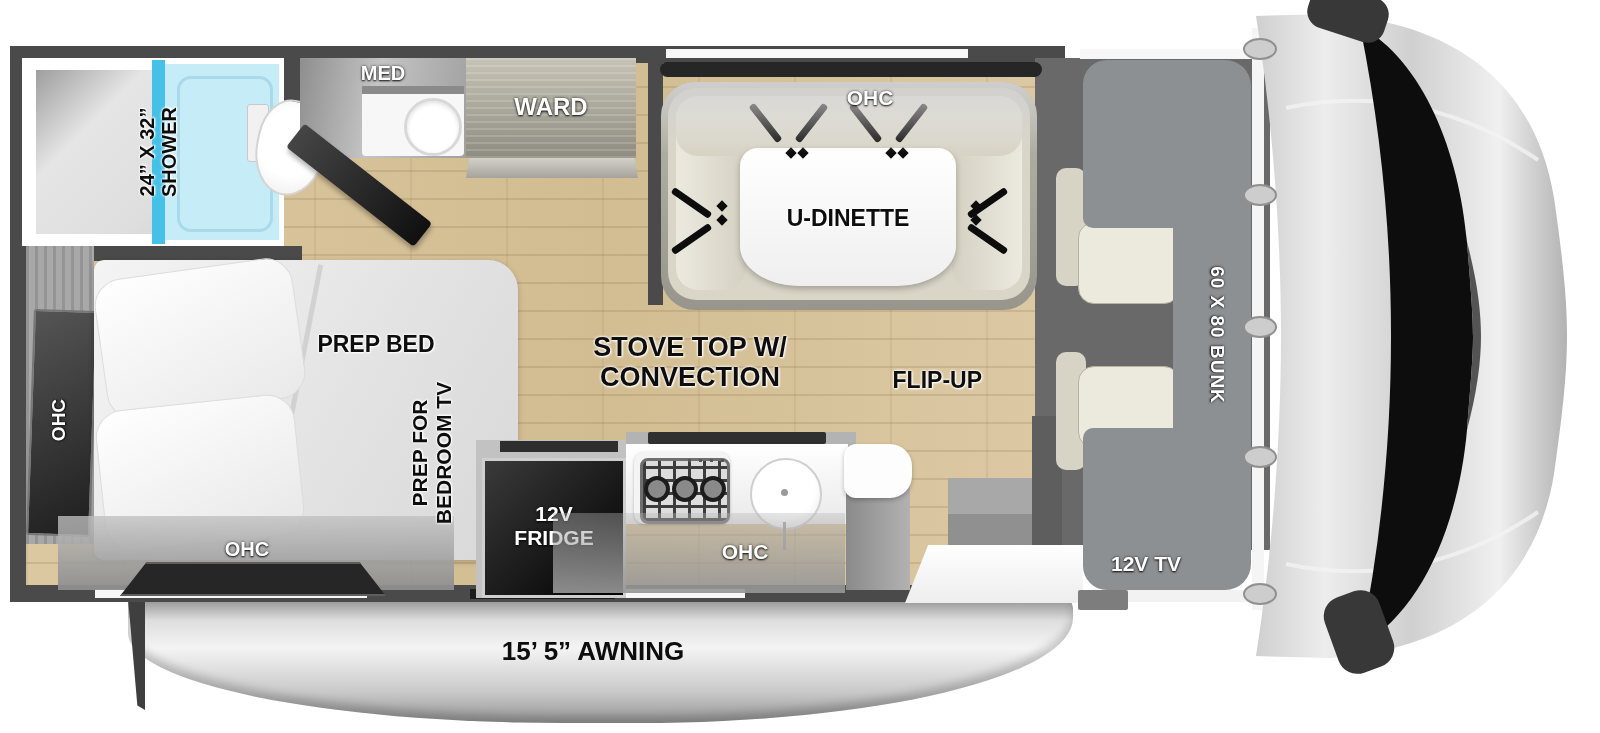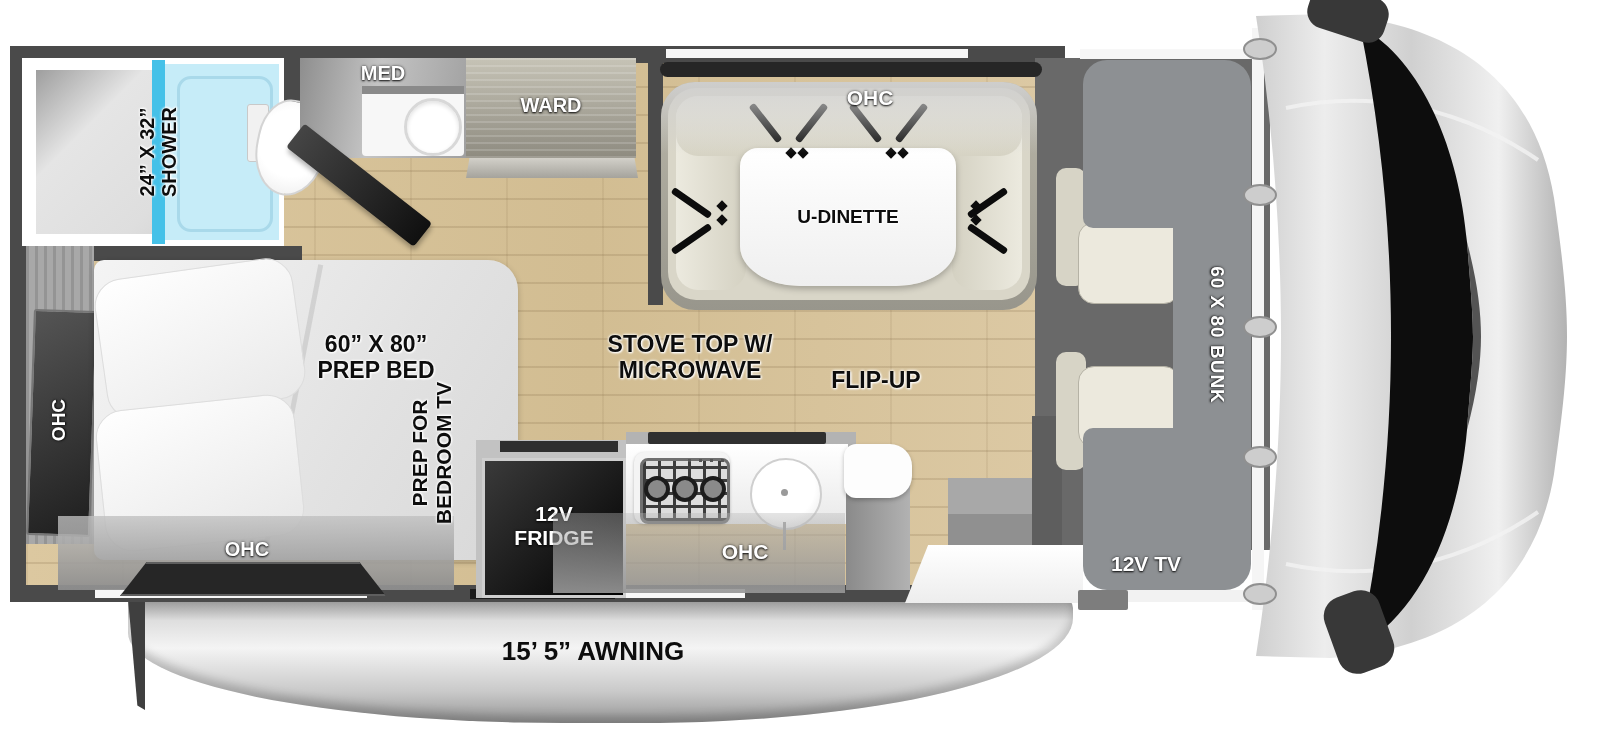--- a/index.html
+++ b/index.html
@@ -95,21 +95,21 @@
   <div class="abs" style="left:404px;top:98px;width:52px;height:52px;border-radius:50%;background:#fff;border:3px solid #d8d8d8;
               box-shadow:inset 0 2px 4px rgba(0,0,0,.12);"></div>
   <div class="abs ctr lblW" style="left:338px;top:62px;width:90px;font-size:20px;">MED</div>
 
   <div class="abs" style="left:466px;top:58px;width:170px;height:100px;
               background-color:#a9a69a;
               background-image:repeating-linear-gradient(180deg,rgba(255,255,255,.16) 0 2px,transparent 2px 7px),
                                linear-gradient(180deg,#c6c3b6,#8e8b80);"></div>
   <div class="abs" style="left:466px;top:158px;width:172px;height:20px;background:linear-gradient(180deg,#d2d0c9,#a5a39c);
               clip-path:polygon(2% 0,98% 0,100% 100%,0 100%);"></div>
-  <div class="abs ctr lblW" style="left:506px;top:94px;width:90px;font-size:20px;">WARD</div>
+  <div class="abs ctr lblW" style="left:506px;top:94px;width:90px;font-size:24px;">WARD</div>
 
   <div class="abs" style="left:294px;top:124px;width:162px;height:30px;background:linear-gradient(90deg,#454545,#101010);
               border-radius:4px;transform:rotate(38deg);transform-origin:6px 15px;
               box-shadow:3px 3px 5px rgba(0,0,0,.3);"></div>
 
   <div class="abs" style="left:26px;top:246px;width:68px;height:298px;
               background-color:#a8a8a8;
               background-image:repeating-linear-gradient(90deg,rgba(0,0,0,.12) 0 3px,transparent 3px 9px);"></div>
   <div class="abs" style="left:30px;top:310px;width:60px;height:222px;transform:rotate(2deg);
               background:linear-gradient(150deg,#555,#1e1e1e);border:2px solid #777;border-radius:3px;"></div>
@@ -117,21 +117,20 @@
 
   <div class="abs" style="left:94px;top:260px;width:424px;height:300px;border-radius:10px 30px 30px 10px;
               background:linear-gradient(120deg,#f4f4f4,#e2e2e2 60%,#d8d8d8);
               box-shadow:0 2px 6px rgba(0,0,0,.2);"></div>
   <div class="abs" style="left:290px;top:262px;width:5px;height:296px;background:#cccccc;opacity:.8;transform:rotate(11deg);"></div>
   <div class="abs" style="left:100px;top:268px;width:198px;height:140px;border-radius:28px;transform:rotate(-8deg);
               background:linear-gradient(160deg,#ffffff,#e9e9e9);border:1px solid #ddd;"></div>
   <div class="abs" style="left:100px;top:402px;width:198px;height:140px;border-radius:28px;transform:rotate(-6deg);
               background:linear-gradient(160deg,#ffffff,#e7e7e7);border:1px solid #ddd;"></div>
   <div class="abs ctr" style="left:258px;top:332px;width:236px;font-size:23px;">
-    <span class="lblB" style="display:block;">60” X 80”</span>
     <span class="lblB" style="display:block;">PREP BED</span>
   </div>
 
   <div class="abs" style="left:58px;top:516px;width:396px;height:74px;
               background:linear-gradient(180deg,rgba(192,192,192,.78),rgba(142,142,142,.95));"></div>
   <div class="abs" style="left:120px;top:562px;width:262px;height:30px;background:#262626;border:2px solid #5e5e5e;
               clip-path:polygon(10% 0,90% 0,100% 100%,0 100%);"></div>
   <div class="abs ctr lblW" style="left:216px;top:538px;width:62px;font-size:20px;">OHC</div>
 
   <div class="abs ctr rotCCW" style="left:345px;top:428px;width:175px;height:50px;font-size:21px;">
@@ -166,21 +165,21 @@
   <div class="beltdot" style="left:718px;top:202px;"></div>
   <div class="beltdot" style="left:718px;top:216px;"></div>
   <div class="belt" style="left:984px;top:180px;transform:rotate(55deg);"></div>
   <div class="belt" style="left:984px;top:216px;transform:rotate(-55deg);"></div>
   <div class="beltdot" style="left:972px;top:202px;"></div>
   <div class="beltdot" style="left:972px;top:216px;"></div>
 
   <div class="abs" style="left:661px;top:82px;width:376px;height:72px;border-radius:34px 34px 0 0;
               background:linear-gradient(180deg,rgba(208,208,208,.92),rgba(208,208,208,0));"></div>
   <div class="abs ctr lblW" style="left:838px;top:86px;width:64px;font-size:21px;">OHC</div>
-  <div class="abs ctr lblB" style="left:760px;top:206px;width:176px;font-size:19px;">U-DINETTE</div>
+  <div class="abs ctr lblB" style="left:760px;top:206px;width:176px;font-size:23px;">U-DINETTE</div>
 
   <div class="abs" style="left:476px;top:440px;width:150px;height:158px;background:#c2c2c2;"></div>
   <div class="abs" style="left:500px;top:441px;width:118px;height:11px;background:#2e2e2e;"></div>
   <div class="abs" style="left:482px;top:458px;width:138px;height:134px;background:linear-gradient(135deg,#3a3a3a,#000);
               border:3px solid #cfcfcf;"></div>
   <div class="abs ctr" style="left:490px;top:502px;width:128px;font-size:21px;">
     <span class="lblW" style="display:block;">12V</span>
     <span class="lblW" style="display:block;">FRIDGE</span>
   </div>
 
@@ -206,26 +205,26 @@
 
   <div class="abs" style="left:750px;top:458px;width:68px;height:68px;border-radius:50%;
               background:radial-gradient(circle at 45% 40%,#ffffff 58%,#e2e2e2);border:2px solid #cfcfcf;"></div>
   <div class="abs" style="left:781px;top:489px;width:7px;height:7px;border-radius:50%;background:#9a9a9a;"></div>
   <div class="abs" style="left:783px;top:522px;width:3px;height:28px;background:#a5a5a5;"></div>
 
   <div class="abs" style="left:553px;top:513px;width:292px;height:80px;
               background:linear-gradient(180deg,rgba(185,185,185,.38),rgba(150,150,150,.92));"></div>
   <div class="abs ctr lblW" style="left:714px;top:540px;width:62px;font-size:21px;">OHC</div>
 
-  <div class="abs ctr" style="left:580px;top:332px;width:220px;font-size:23px;">
+  <div class="abs ctr" style="left:580px;top:332px;width:220px;font-size:27px;">
     <span class="lblB" style="display:block;">STOVE TOP W/</span>
-    <span class="lblB" style="display:block;">MICROWAVE</span>
+    <span class="lblB" style="display:block;">CONVECTION</span>
   </div>
   <div class="abs ctr" style="left:770px;top:368px;width:212px;font-size:23px;">
-    <span class="lblB" style="display:block;">FLIP-UP</span>
+    <span class="lblB" style="display:block;text-align:right;">FLIP-UP</span>
   </div>
 
   <div class="abs" style="left:948px;top:478px;width:90px;height:36px;background:#a8a8a8;"></div>
   <div class="abs" style="left:948px;top:514px;width:90px;height:36px;background:#909090;"></div>
   <div class="abs" style="left:1032px;top:416px;width:30px;height:134px;background:#5e5e5e;"></div>
   <div class="abs" style="left:905px;top:545px;width:178px;height:58px;background:linear-gradient(180deg,#ffffff,#ededed);
               clip-path:polygon(13% 0,100% 0,100% 100%,0 100%);"></div>
   <div class="abs" style="left:1085px;top:590px;width:168px;height:12px;background:#f2f2f2;"></div>
   <div class="abs" style="left:1078px;top:590px;width:50px;height:20px;background:#7d7d7d;border-radius:2px;"></div>
 

